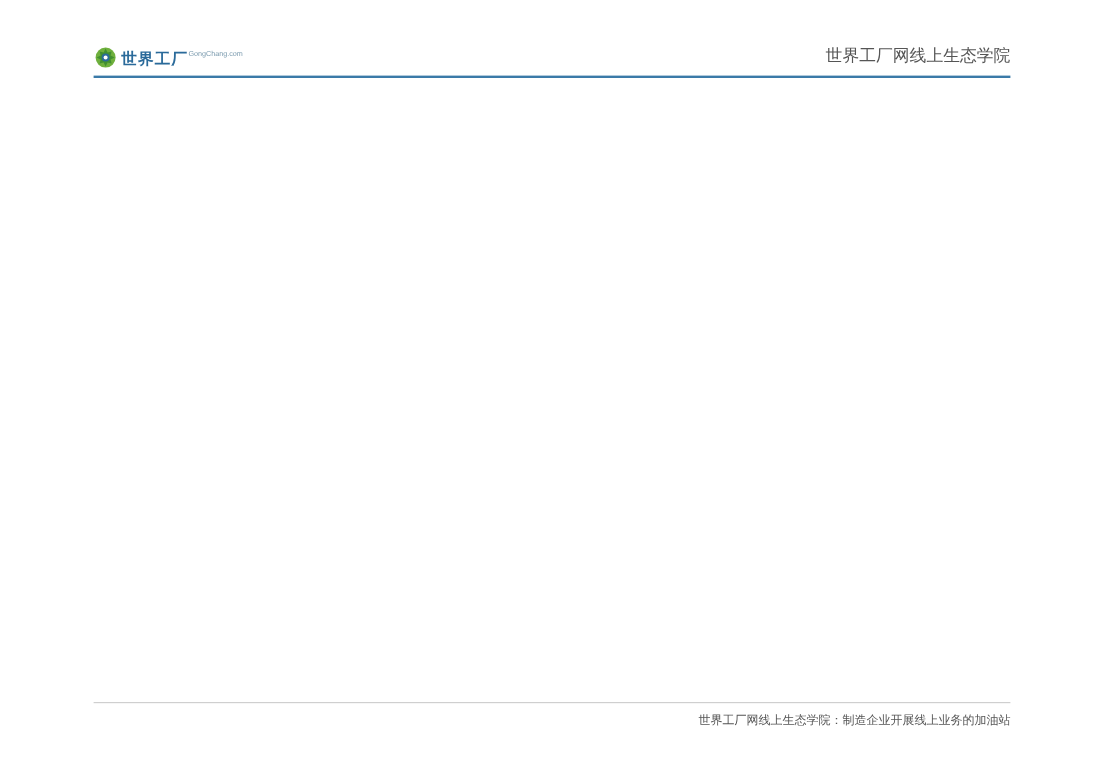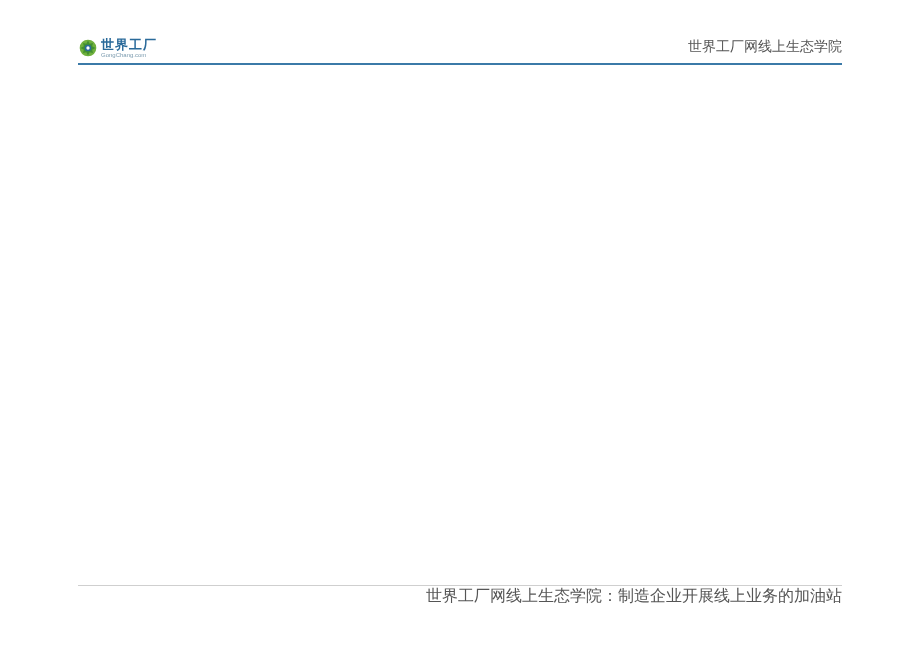--- a/index.html
+++ b/index.html
@@ -38,21 +38,21 @@
       align-items: center;
       gap: 3px;
     }
     .logo-icon {
       width: 20px;
       height: 20px;
       flex-shrink: 0;
     }
     .logo-text {
       display: flex;
-      flex-direction: column;
+      flex-direction: row;
       line-height: 1;
     }
     .logo-main {
       font-size: 13px;
       font-weight: bold;
       color: #2a6a9a;
       letter-spacing: 1px;
     }
     .logo-sub {
       font-size: 6px;
@@ -77,21 +77,21 @@
       bottom: 65px;
       left: 78px;
       right: 78px;
       height: 1px;
       background: #cfcfcf;
     }
     .footer-text {
       position: absolute;
       bottom: 44px;
       right: 78px;
-      font-size: 16px;
+      font-size: 10px;
       color: #555555;
     }
   </style>
 </head>
 <body>
 
 <div class="header">
   <div class="logo">
     <span class="logo-icon">
       <svg viewBox="0 0 24 24" width="20" height="20">

